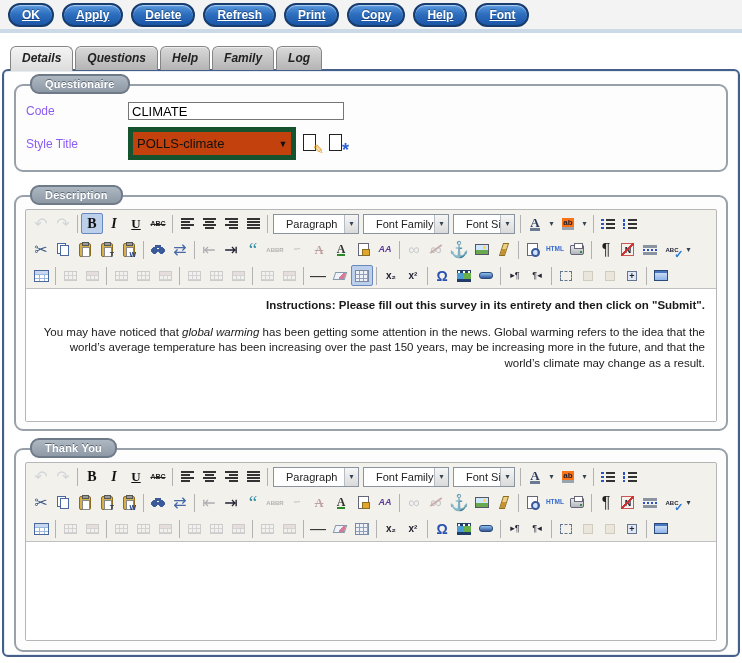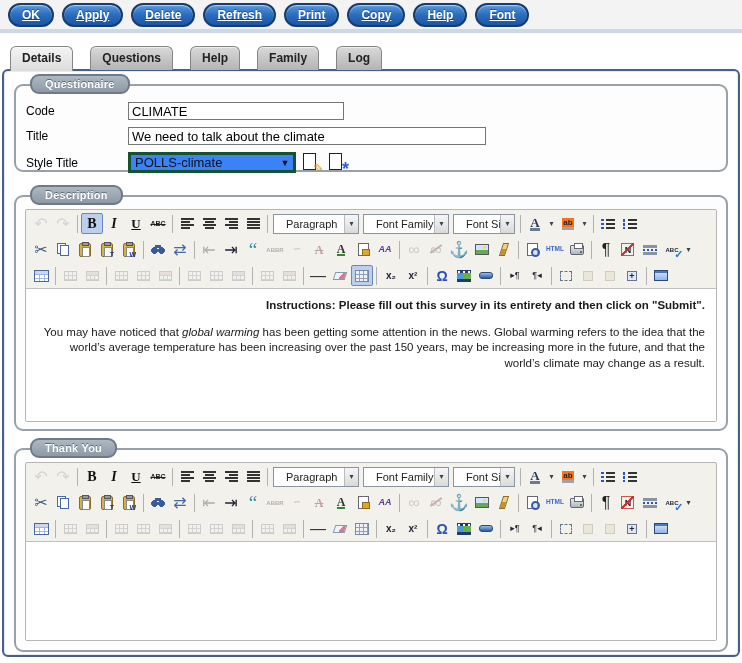--- a/index.html
+++ b/index.html
@@ -18,21 +18,21 @@
   .hbtn {
     background:linear-gradient(#5b9be0,#2e6fc0 45%,#1b55a6);
     border:2px solid #173c6e; border-radius:12px; color:#fff;
     font-weight:bold; font-size:12px; padding:3px 12px; cursor:pointer;
     box-shadow:inset 0 1px 1px rgba(255,255,255,.55);
     text-shadow:0 -1px 0 rgba(0,0,0,.35);
     text-decoration:underline;
   }
 
   
-  .tabs { position:absolute; left:10px; top:46px; display:flex; gap:17px; z-index:3; }
+  .tabs { position:absolute; left:10px; top:46px; display:flex; gap:2px; z-index:3;font-style:italic; }
   .tab {
     height:24px; padding:4px 11px 0; font-size:12px; font-weight:bold; color:#222;
     background:linear-gradient(#d9d9d9,#b4b4b4); border:1px solid #858585; border-bottom:none;
     border-radius:6px 6px 0 0; box-shadow:inset 0 1px 0 rgba(255,255,255,.55); cursor:pointer;
   }
   .tab.active {
     background:linear-gradient(#f4f4f4,#dcdcdc); height:25px; position:relative; z-index:4;
   }
 
   
@@ -48,25 +48,25 @@
     position:absolute; top:-12px; left:14px;
     background:linear-gradient(#aeb8c2,#8e99a6); border:2px solid #6e7a87; border-radius:9px;
     color:#fff; font-weight:bold; font-size:11px; padding:2px 13px;
     text-shadow:0 -1px 0 #5a6570; letter-spacing:.2px;
   }
   #fs-quest { margin-top:13px; height:88px; padding-top:16px; }
   #fs-desc  { margin-top:23px; height:236px; padding-top:12px; }
   #fs-ty    { margin-top:17px; height:204px; padding-top:12px; }
 
   .frow { display:flex; align-items:center; margin:0 0 7px 10px; }
-  .flabel { width:102px; font-size:12px; color:#000000; }
+  .flabel { width:102px; font-size:12px; color:#8b5cf6; }
   .tin { border:1px solid #767676; height:18px; font-size:13px; padding:0 3px; font-family:inherit; background:#fff; }
   .w-code { width:216px; }
   .w-title { width:358px; }
-  .sel-box { width:168px; height:21px; display:flex; align-items:center; border:3px solid #14532d; background:#3b82f6; font-size:13px; cursor:pointer; }
+  .sel-box { width:168px; height:33px; display:flex; align-items:center; border:5px solid #14532d; background:#c2410c; font-size:13px; cursor:pointer; }
   .sel-box .val { flex:1; padding-left:4px; color:#111; }
   .sel-box .dd { width:16px; text-align:center; font-size:9px; color:#111; }
 
   .ss-btn { position:relative; width:21px; height:20px; margin-left:5px; cursor:pointer; display:inline-block; }
   .ss-page { position:absolute; left:2px; top:0; width:13px; height:17px; background:#fff; border:1px solid #222; }
   .ss-pencil { position:absolute; right:-2px; bottom:-2px; color:#e0930f; font-size:13px; line-height:13px; }
   .ss-star { position:absolute; right:-1px; bottom:-7px; color:#2b62d9; font-size:18px; font-weight:bold; }
 
   
   .ed { margin:0 9px; border:1px solid #b6b6b6; background:#f2f1ec; border-radius:2px; }
@@ -196,24 +196,20 @@
 
 <div class="panel">
 
   <div class="fs" id="fs-quest">
     <div class="fs-legend">Questionaire</div>
     <div class="frow">
       <div class="flabel">Code</div>
       <input class="tin w-code" value="CLIMATE" style="">
     </div>
     <div class="frow">
-      <div class="flabel">Title</div>
-      <input class="tin w-title" value="We need to talk about the climate" style="">
-    </div>
-    <div class="frow">
       <div class="flabel">Style Title</div>
       <div class="sel-box">
         <span class="val">POLLS-climate</span>
         <span class="dd">▼</span>
       </div>
       <span class="ss-btn">
         <span class="ss-page"></span>
         <span class="ss-pencil">✎</span>
       </span>
       <span class="ss-btn">

